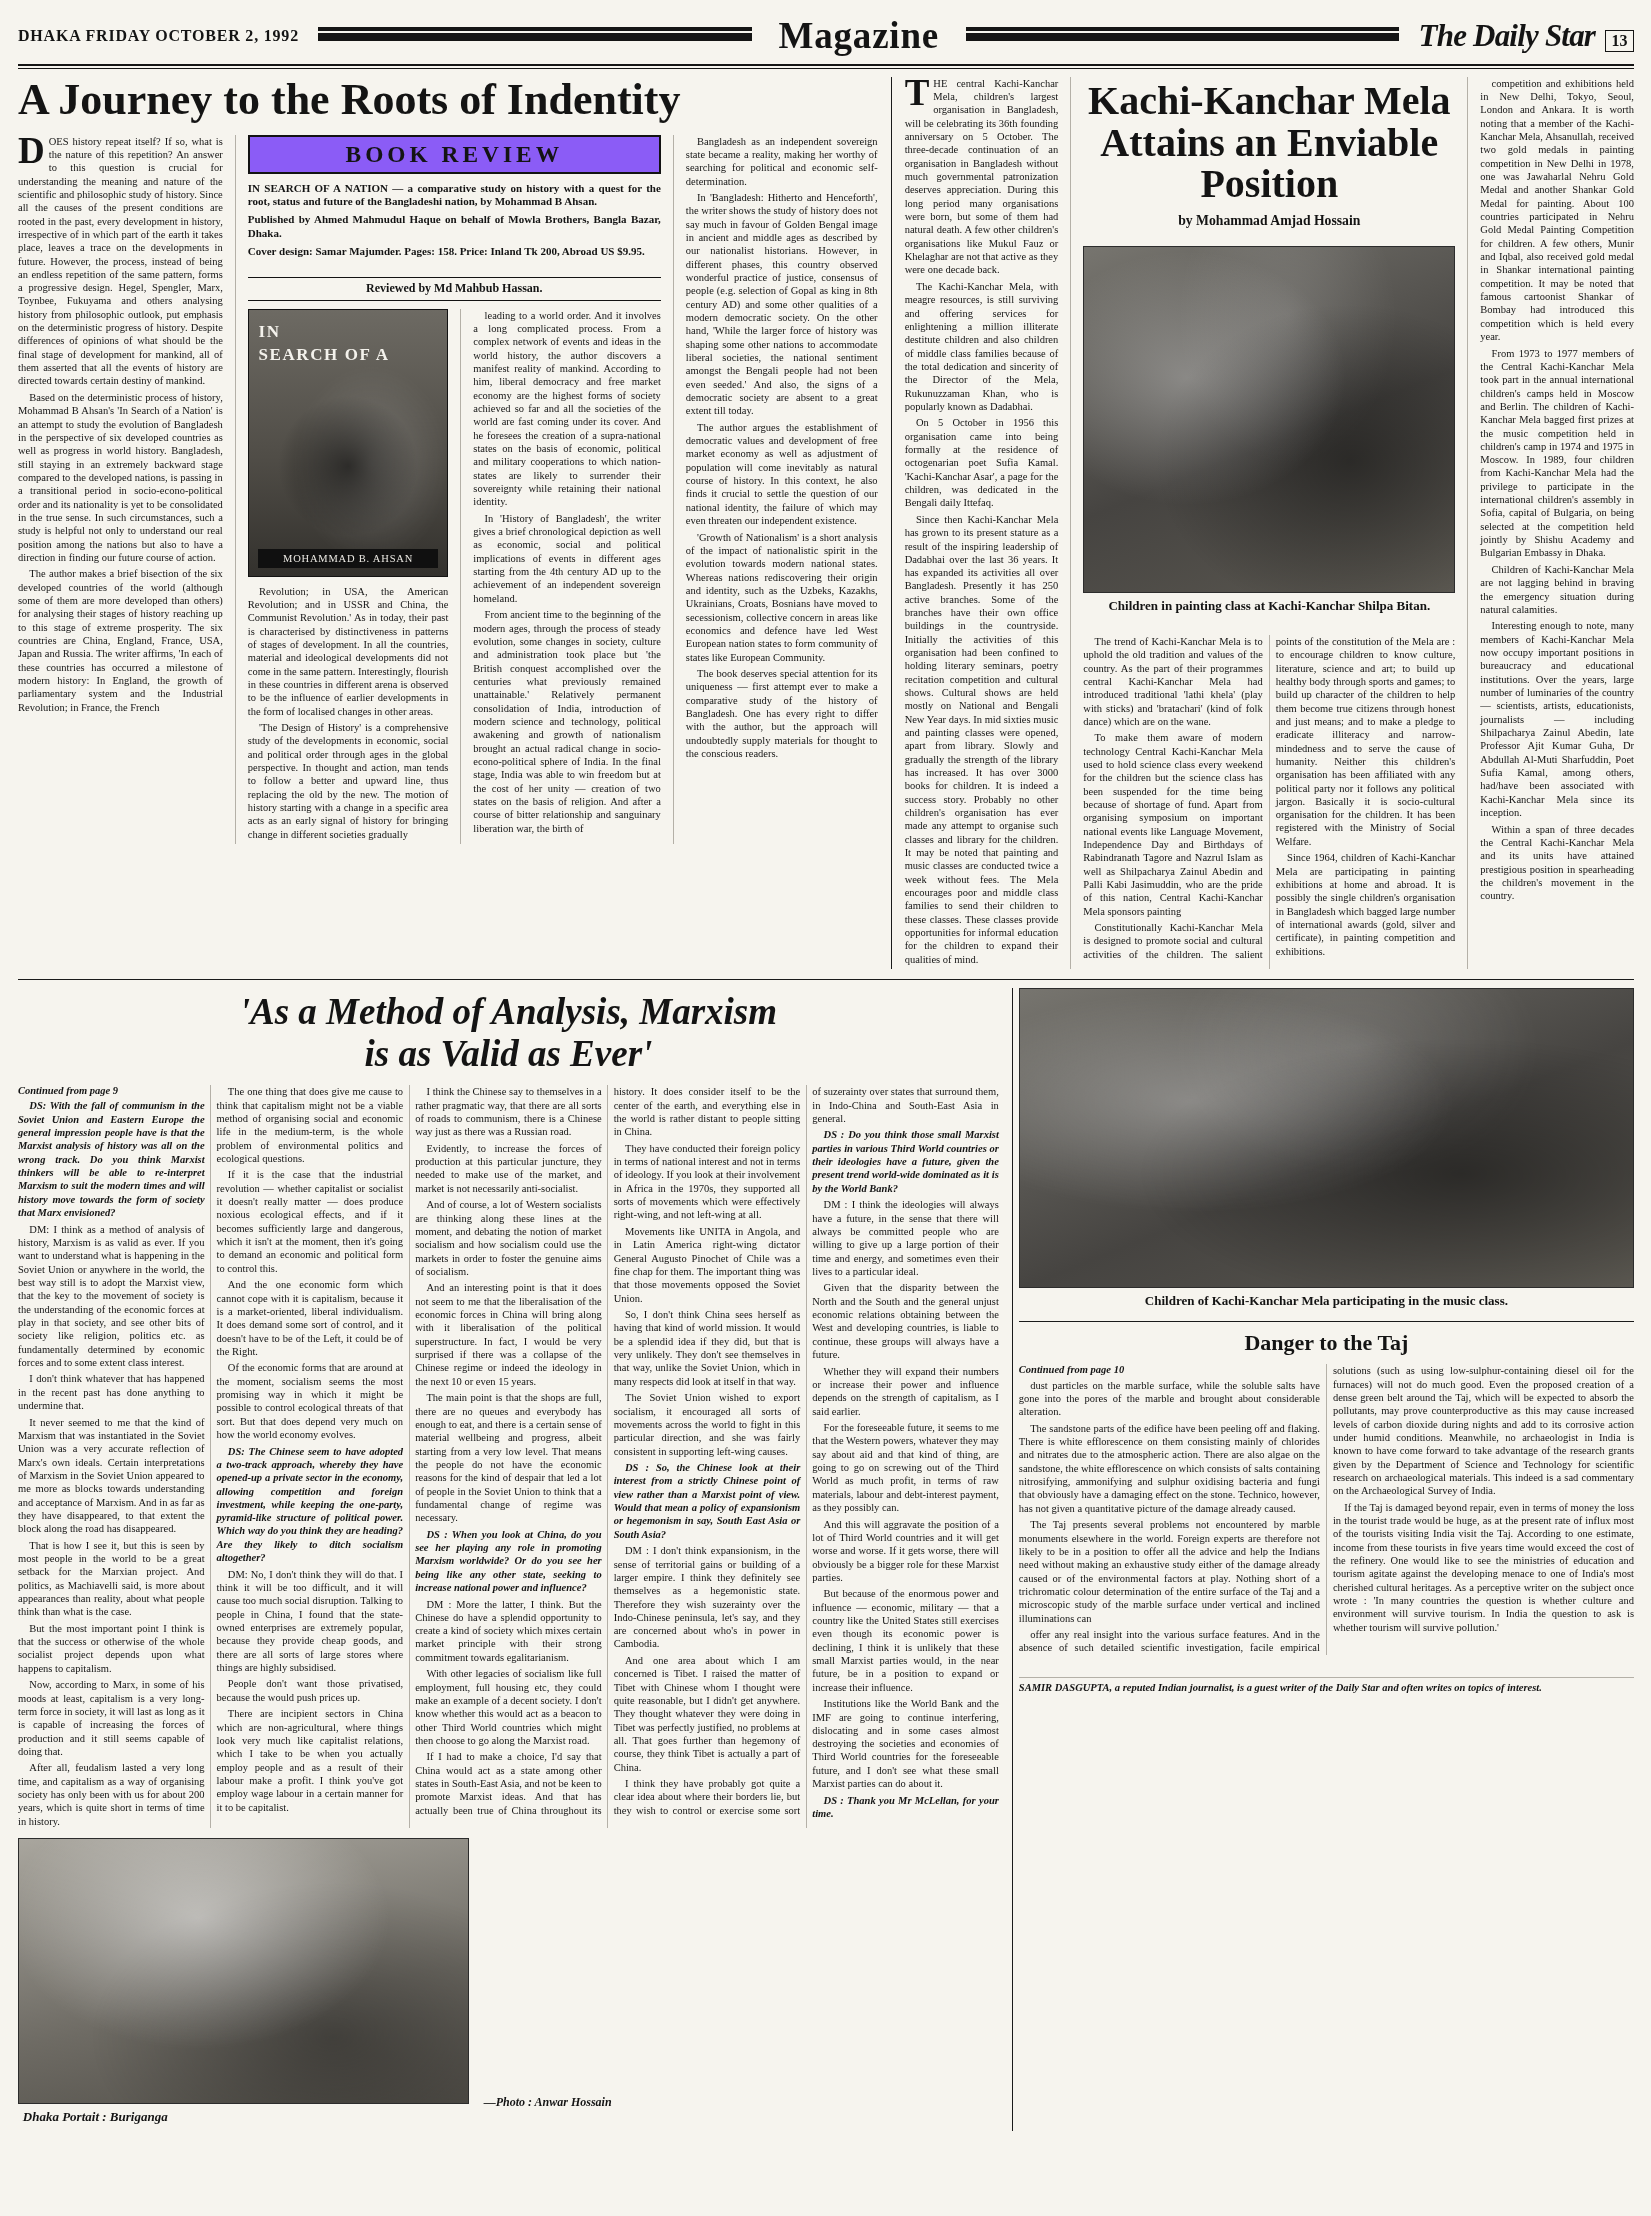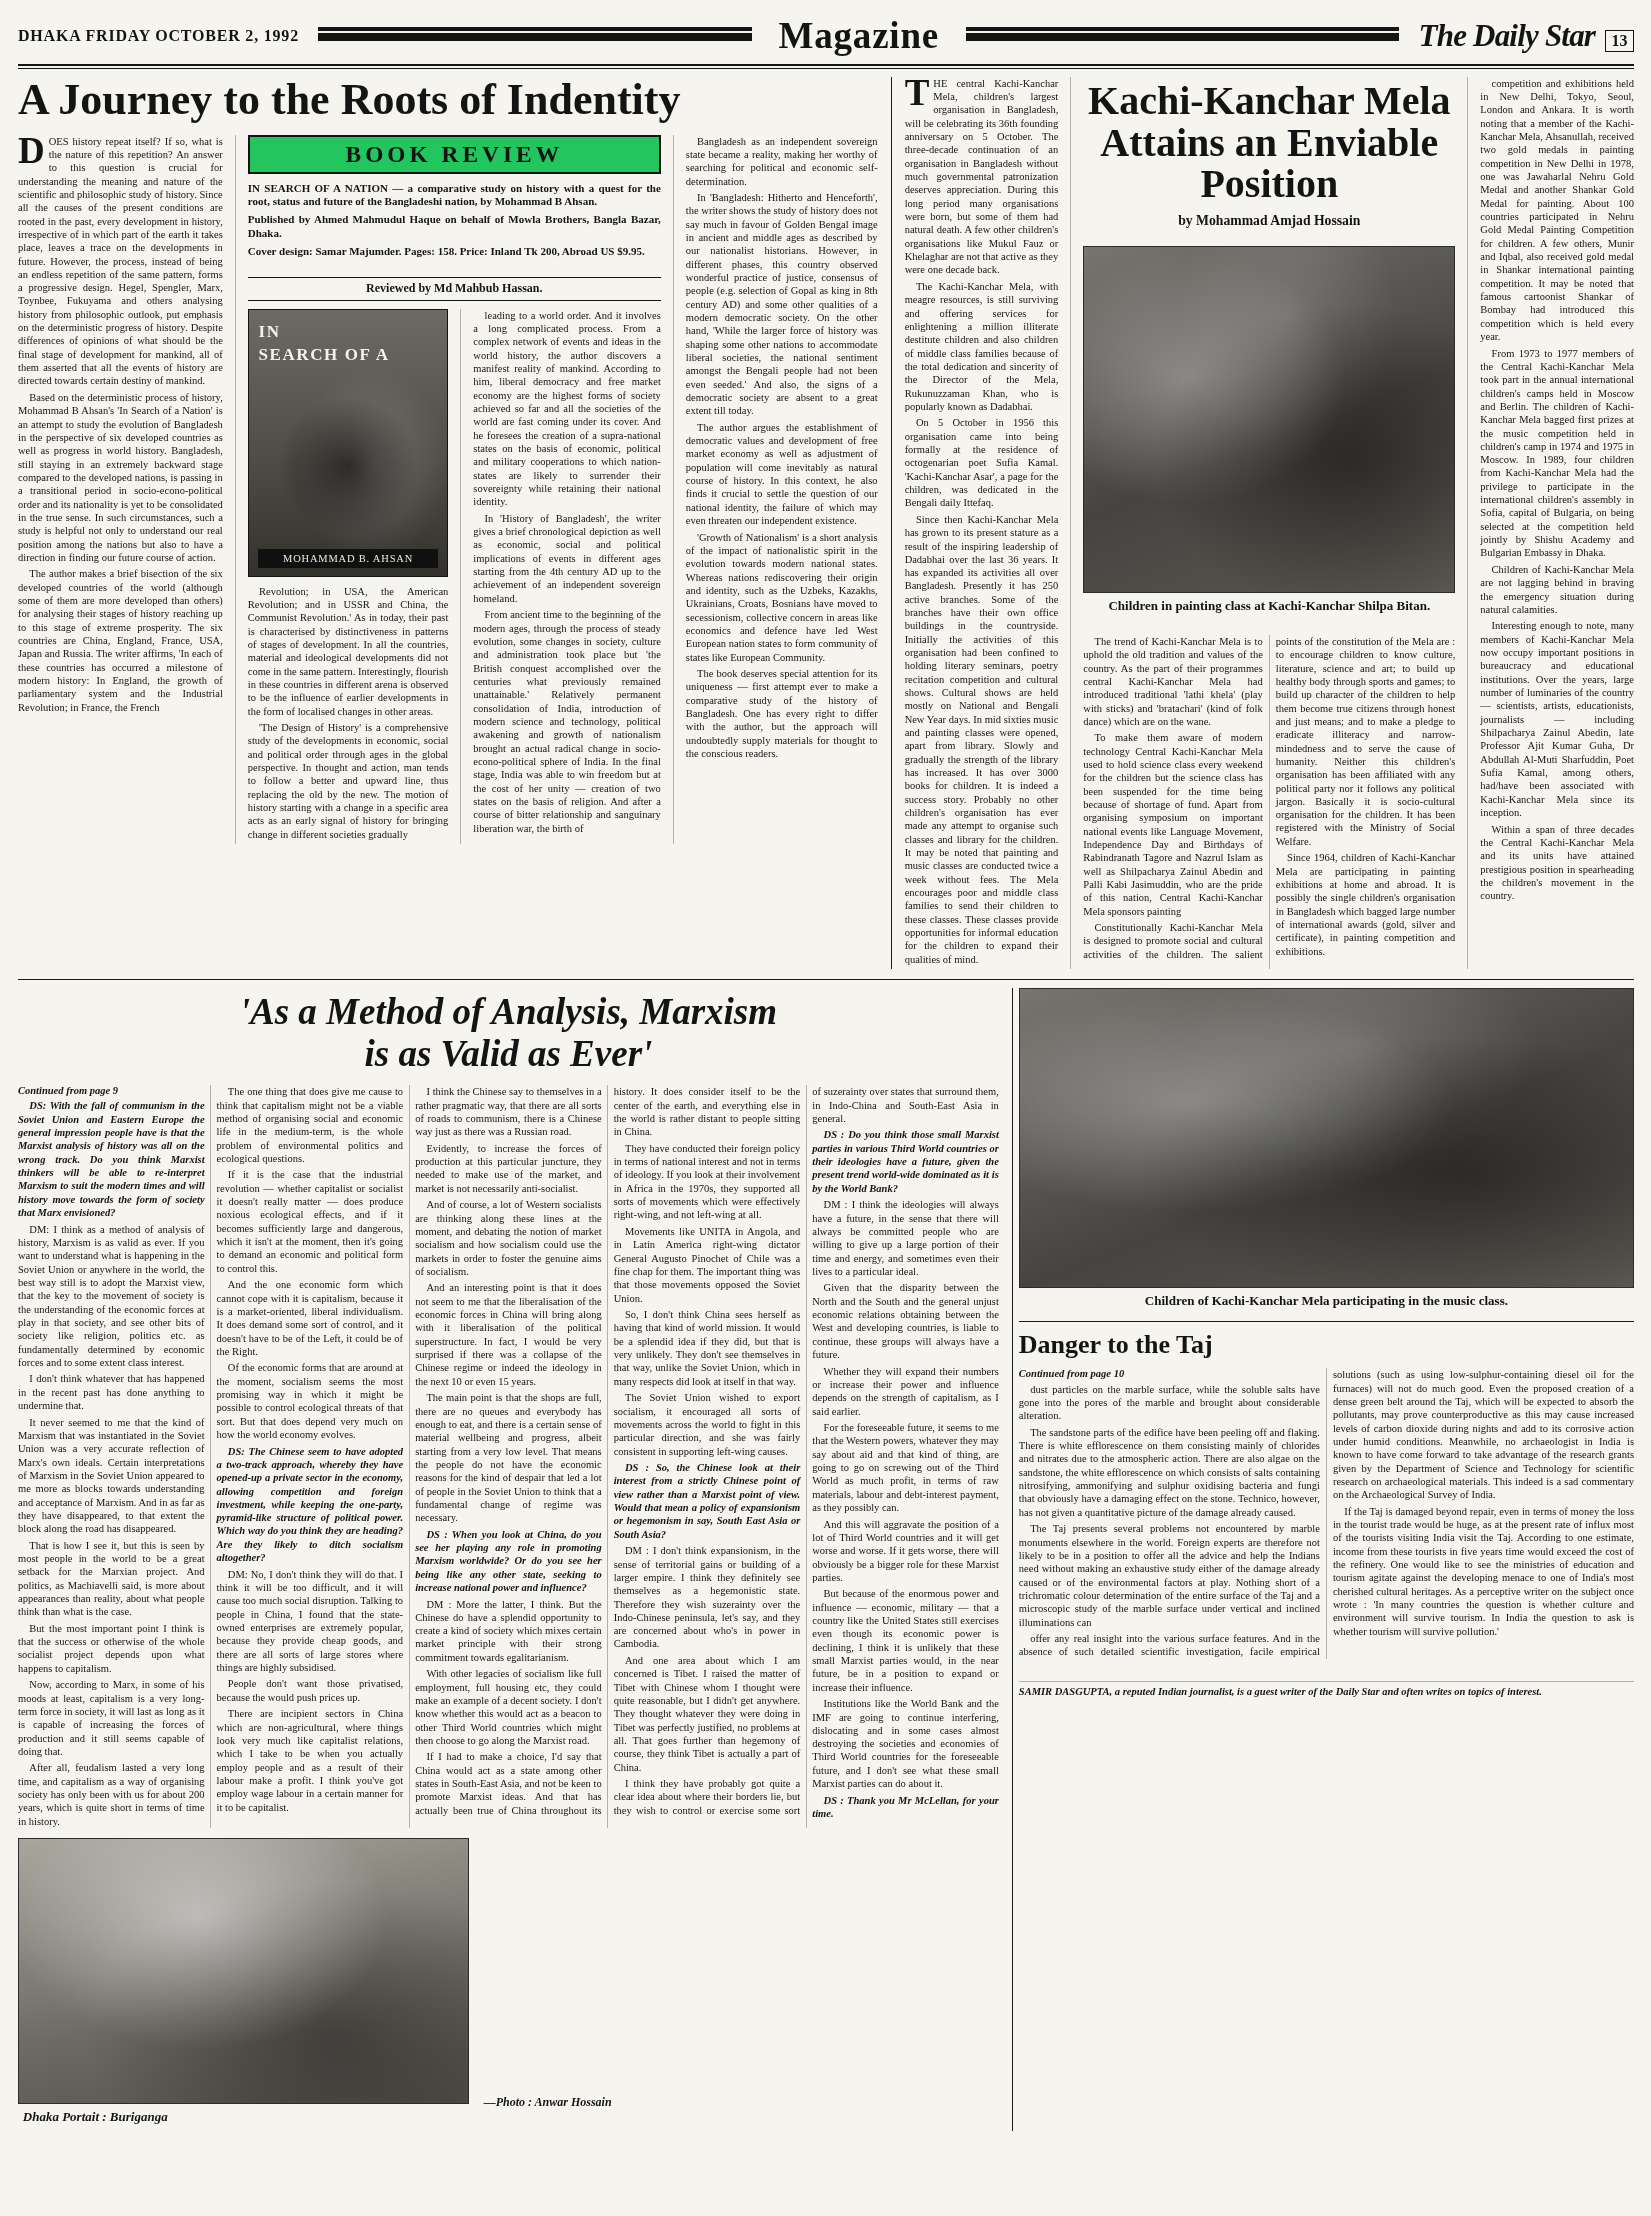--- a/index.html
+++ b/index.html
@@ -27,21 +27,21 @@
 
   
   .top-row { display:grid; grid-template-columns:54% 46%; }
   .journey { padding-right:13px; }
   .kachi { border-left:1.6px solid #1a1a1a; padding-left:13px; }
 
   
   .j-headline { font-size:44px; font-weight:bold; line-height:1.02; padding:1.6px 0 11.3px; }
   .j-grid { display:grid; grid-template-columns:1fr 2.08fr 1fr; gap:12px; }
   .j-grid > * + * { border-left:0.8px solid #b4b0a7; padding-left:12px; }
-  .review-banner { border:2.4px solid #131313; background:#22c55e; text-align:center; font-weight:bold; font-size:23.4px; letter-spacing:4px; padding:4px 0; margin-bottom:8px; }
+  .review-banner { border:2.4px solid #131313; background:#8b5cf6; text-align:center; font-weight:bold; font-size:23.4px; letter-spacing:4px; padding:4px 0; margin-bottom:8px; }
   .review-info p { font-size:11px; font-weight:bold; line-height:1.25; text-align:justify; margin-bottom:4px; }
   .reviewed { text-align:center; font-weight:bold; font-size:12px; border-top:0.8px solid #131313; border-bottom:0.8px solid #131313; padding:3.2px 0; margin:19px 0 8px; }
   .j-mid-row { display:grid; grid-template-columns:1fr 1fr; gap:12px; }
   .j-mid-row > * + * { border-left:0.8px solid #b4b0a7; padding-left:12px; }
   .cover { border:1.6px solid #131313; height:268px; margin-bottom:8px; padding:11.3px 9.7px 8px; display:flex; flex-direction:column; color:#f4f2ec;
            background:radial-gradient(ellipse at 62% 58%, rgba(255,255,255,.18), transparent 45%), linear-gradient(180deg,#6d6a63 0%, #504d47 55%, #33312d 100%); }
   .cover-title { font-size:17px; font-weight:bold; letter-spacing:1.6px; line-height:1.35; }
   .cover-fig { flex:1; margin:9.7px 14.5px; background:radial-gradient(circle at 50% 55%, rgba(0,0,0,.55), transparent 60%); }
   .cover-author { background:#101010; color:#eceae4; text-align:center; font-size:10.5px; letter-spacing:0.8px; padding:4px 1.6px; }
 
@@ -74,21 +74,21 @@
   .m-headline { font-size:37px; font-weight:bold; font-style:italic; text-align:center; line-height:1.12; padding:3.2px 0 11.3px; }
   .m-flow { column-count:5; column-gap:12px; column-rule:0.8px solid #b4b0a7; }
   .m-photo-row { display:flex; gap:14.5px; margin-top:9.7px; align-items:flex-end; }
   .m-photo-box { width:46%; }
   .m-photo-box .photo { height:266px; }
   .m-credit { font-size:12px; font-style:italic; font-weight:bold; padding-bottom:21px; }
 
   .right-bottom { border-left:1.6px solid #1a1a1a; padding-left:6px; }
   .music-fig .photo { height:300px; }
   .taj { border-top:1.6px solid #1a1a1a; margin-top:6.5px; padding-top:6.5px; }
-  .t-headline { font-size:26px; font-weight:bold; padding:1.6px 0 8px; }
+  .t-headline { font-size:22px; font-weight:bold; text-align:center; padding:1.6px 0 8px; }
   .t-flow { column-count:2; column-gap:13px; column-rule:0.8px solid #b4b0a7; }
   .t-signature { font-size:10.5px; font-weight:bold; font-style:italic; text-align:justify; margin-top:22px; border-top:0.8px solid #b4b0a7; padding-top:4.8px; }
 
   .k-photo1 .photo { height:347px; }
 </style>
 </head>
 <body>
 
 <div class="page">
 

